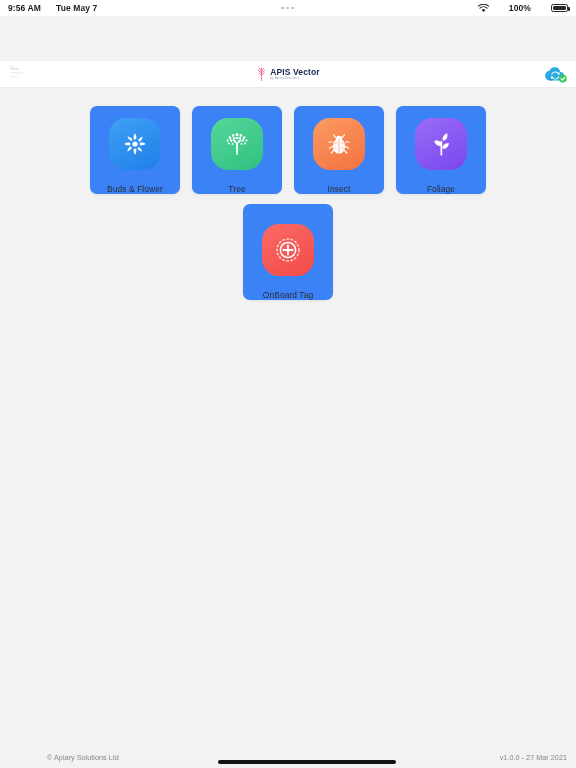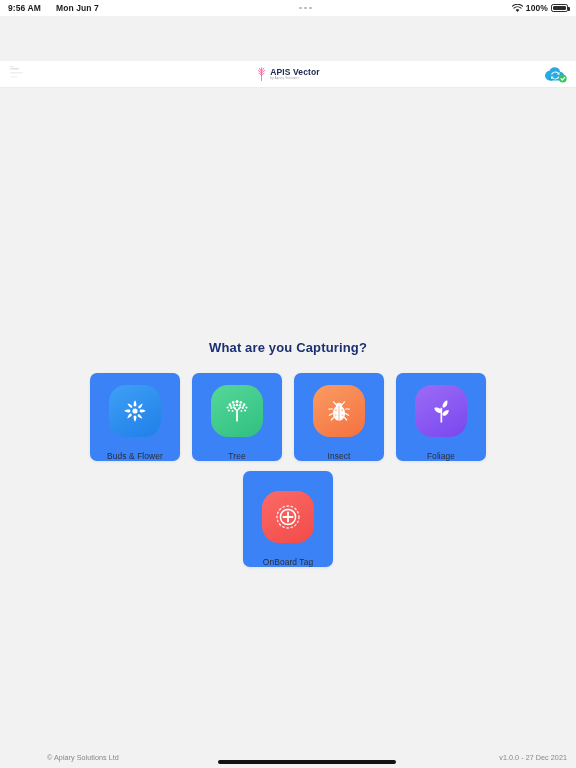--- a/index.html
+++ b/index.html
@@ -21,21 +21,21 @@
     height: 16px; flex: 0 0 16px;
     background: #ffffff;
     display: flex; align-items: center;
     padding: 0 8px;
     font-size: 8.5px; color: #1c1c1e;
     font-weight: 600;
     letter-spacing: .1px;
   }
   .sb-left { display: flex; align-items: flex-end; gap: 15px; }
   .sb-center { flex: 1; display: flex; justify-content: center; align-items: center; }
-  .sb-right { display: flex; align-items: center; gap: 3px; }
+  .sb-right { display: flex; align-items: center; gap: 20px; }
   .dots { display: flex; gap: 2.5px; }
   .dots i { width: 2.6px; height: 2.6px; border-radius: 50%; background: #b9b9bd; display: block; }
   .wifi { display: block; }
   .battery {
     width: 17px; height: 8px;
     border: 1px solid #2b2b2e; border-radius: 2.2px;
     position: relative; display: block;
   }
   .battery::after {
     content: ""; position: absolute; right: -2.6px; top: 2.2px;
@@ -140,21 +140,21 @@
   }
 </style>
 </head>
 <body>
 
 <div id="app">
 
   <div class="statusbar">
     <div class="sb-left">
       <span>9:56 AM</span>
-      <span>Mon Jun 7</span>
+      <span>Tue May 7</span>
     </div>
     <div class="sb-center">
       <span class="dots">
         <i></i>
           <i></i>
           <i></i>
       </span>
     </div>
     <div class="sb-right">
       <svg class="wifi" width="11" height="9" viewBox="0 0 11 9">
@@ -204,21 +204,20 @@
         <path d="M8.2 10.6a3.5 3.5 0 0 1 5.6-1.3l-1 1 2.9.4-.4-2.8-.9.9a4.8 4.8 0 0 0-7.5 1.6Z"></path>
         <path d="M14.3 12.4a3.5 3.5 0 0 1-5.5 1.4l1-1-2.9-.4.4 2.8.9-.9a4.8 4.8 0 0 0 7.4-1.6Z"></path>
       </g>
       <circle cx="18.8" cy="14.6" r="3.9" fill="#34c759"></circle>
       <path d="m17.0 14.7 1.3 1.3 2.4-2.5" stroke="#ffffff" stroke-width="1.2" fill="none" stroke-linecap="round" stroke-linejoin="round"></path>
     </svg>
   </div>
 
   <div class="main">
 
-    <div class="capture-title">What are you Capturing?</div>
 
     <div class="card-grid">
 
       <div class="card">
         <div class="tile" style="color:#1f7fe8;background:linear-gradient(150deg,#3fa0f5,#1f7fe8);">
           <svg width="26" height="26" viewBox="0 0 26 26">
             <g fill="#ffffff">
               <circle cx="13" cy="13" r="2.6"></circle>
               <path d="M13 2.3c1.1 1.4 1.6 3.5 1.3 5.6-.5.3-1.1.5-1.3.5s-.8-.2-1.3-.5c-.3-2.1.2-4.2 1.3-5.6Z"></path>
               <path d="M13 23.7c-1.1-1.4-1.6-3.5-1.3-5.6.5-.3 1.1-.5 1.3-.5s.8.2 1.3.5c.3 2.1-.2 4.2-1.3 5.6Z"></path>
@@ -323,16 +322,16 @@
           </svg>
         </div>
         <div class="label">OnBoard Tag</div>
       </div>
     </div>
   </div>
 
   <div class="footer">
     <span class="copy">© Apiary Solutions Ltd</span>
     <span class="home-indicator"></span>
-    <span class="version">v1.0.0 - 27 Dec 2021</span>
+    <span class="version">v1.0.0 - 27 Mar 2021</span>
   </div>
 
 </div>
 
 </body></html>

